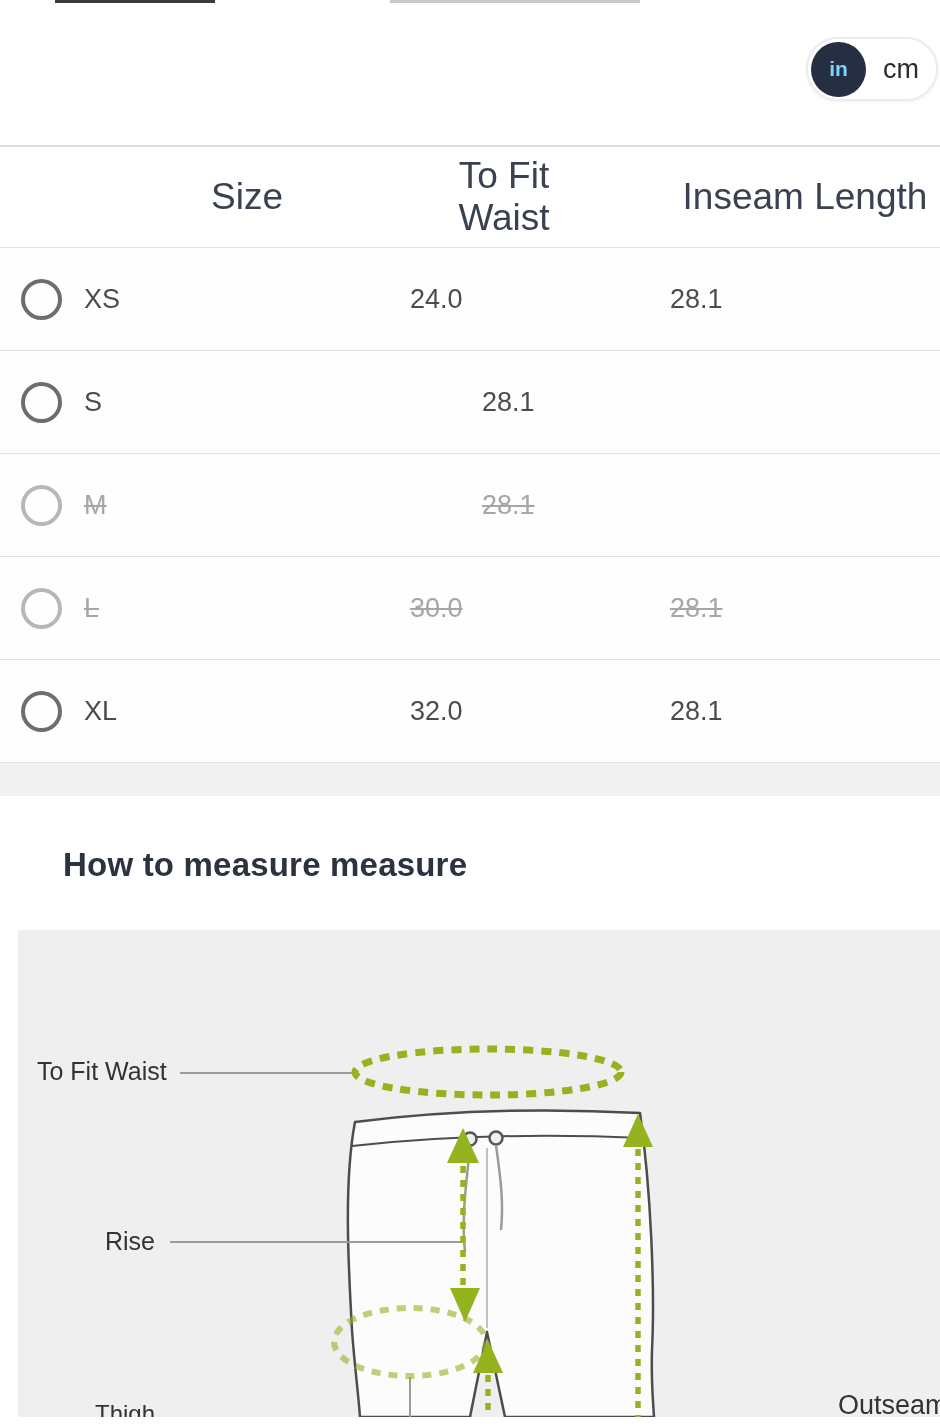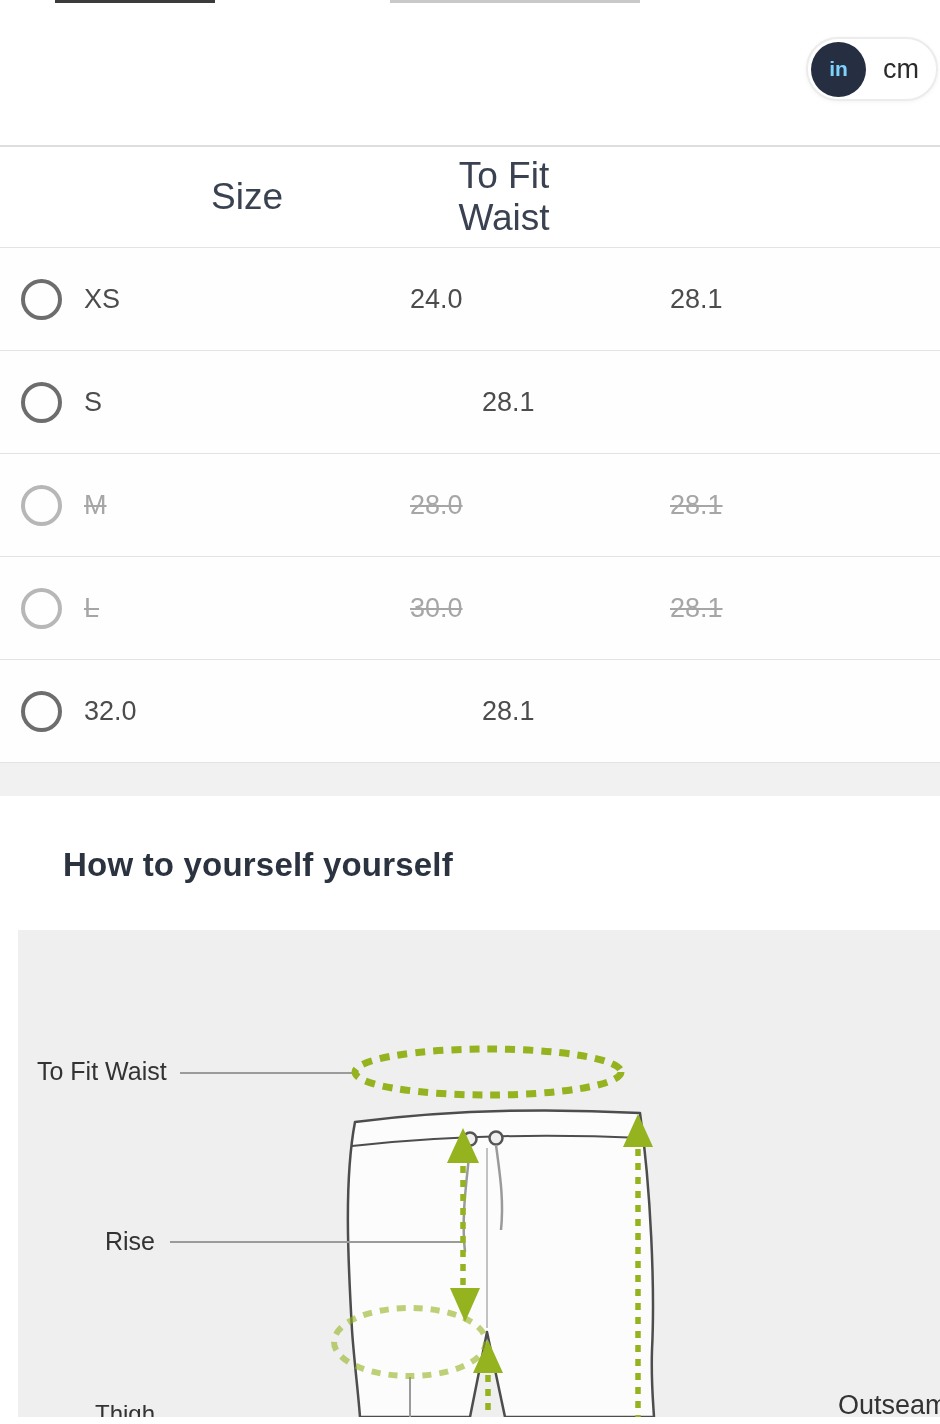--- a/index.html
+++ b/index.html
@@ -86,20 +86,21 @@
 <div class="unit-toggle">
   <div class="unit-in">in</div>
   <div class="unit-cm">cm</div>
 </div>
 
 <div class="size-table">
   <div class="trow thead">
     <div class="hcell"></div>
     <div class="hcell">Size</div>
     <div class="hcell">To Fit Waist</div>
+    <div class="hcell col-inseam">Inseam Length</div>
   </div>
 
   <div class="trow tbody-row">
     <div>
         <div class="radio"></div>
       </div>
     <div class="cell">XS</div>
     <div class="cell">24.0</div>
     <div class="cell col-inseam">28.1</div>
   </div>
@@ -110,45 +111,45 @@
       </div>
     <div class="cell">S</div>
     <div class="cell col-inseam">28.1</div>
   </div>
 
   <div class="trow tbody-row disabled">
     <div>
         <div class="radio"></div>
       </div>
     <div class="cell">M</div>
-    <div class="cell">28.0</div>
     <div class="cell col-inseam">28.1</div>
   </div>
 
   <div class="trow tbody-row disabled">
     <div>
         <div class="radio"></div>
       </div>
     <div class="cell">L</div>
     <div class="cell">30.0</div>
     <div class="cell col-inseam">28.1</div>
   </div>
 
   <div class="trow tbody-row">
     <div>
         <div class="radio"></div>
       </div>
+    <div class="cell">XL</div>
     <div class="cell">32.0</div>
     <div class="cell col-inseam">28.1</div>
   </div>
 
   <div class="table-footer"></div>
 </div>
 
-<h2 class="measure-heading">How to yourself yourself</h2>
+<h2 class="measure-heading">How to measure measure</h2>
 
 <div class="diagram">
   <svg width="922" height="487" viewBox="0 0 922 487">
 
     <path d="M337,192 Q470,175 622,183
              C633,260 637,360 634,420 C633,450 635,470 636,487
              L487,487 L469,402 L452,487 L342,487
              C340,460 336,430 334,400 C330,330 326,250 337,192 Z" fill="#fcfcfc" stroke="#4d4d4d" stroke-width="2.5" stroke-linejoin="round"></path>
 
     <path d="M334,216 Q470,201 625,208" fill="none" stroke="#4d4d4d" stroke-width="2"></path>

